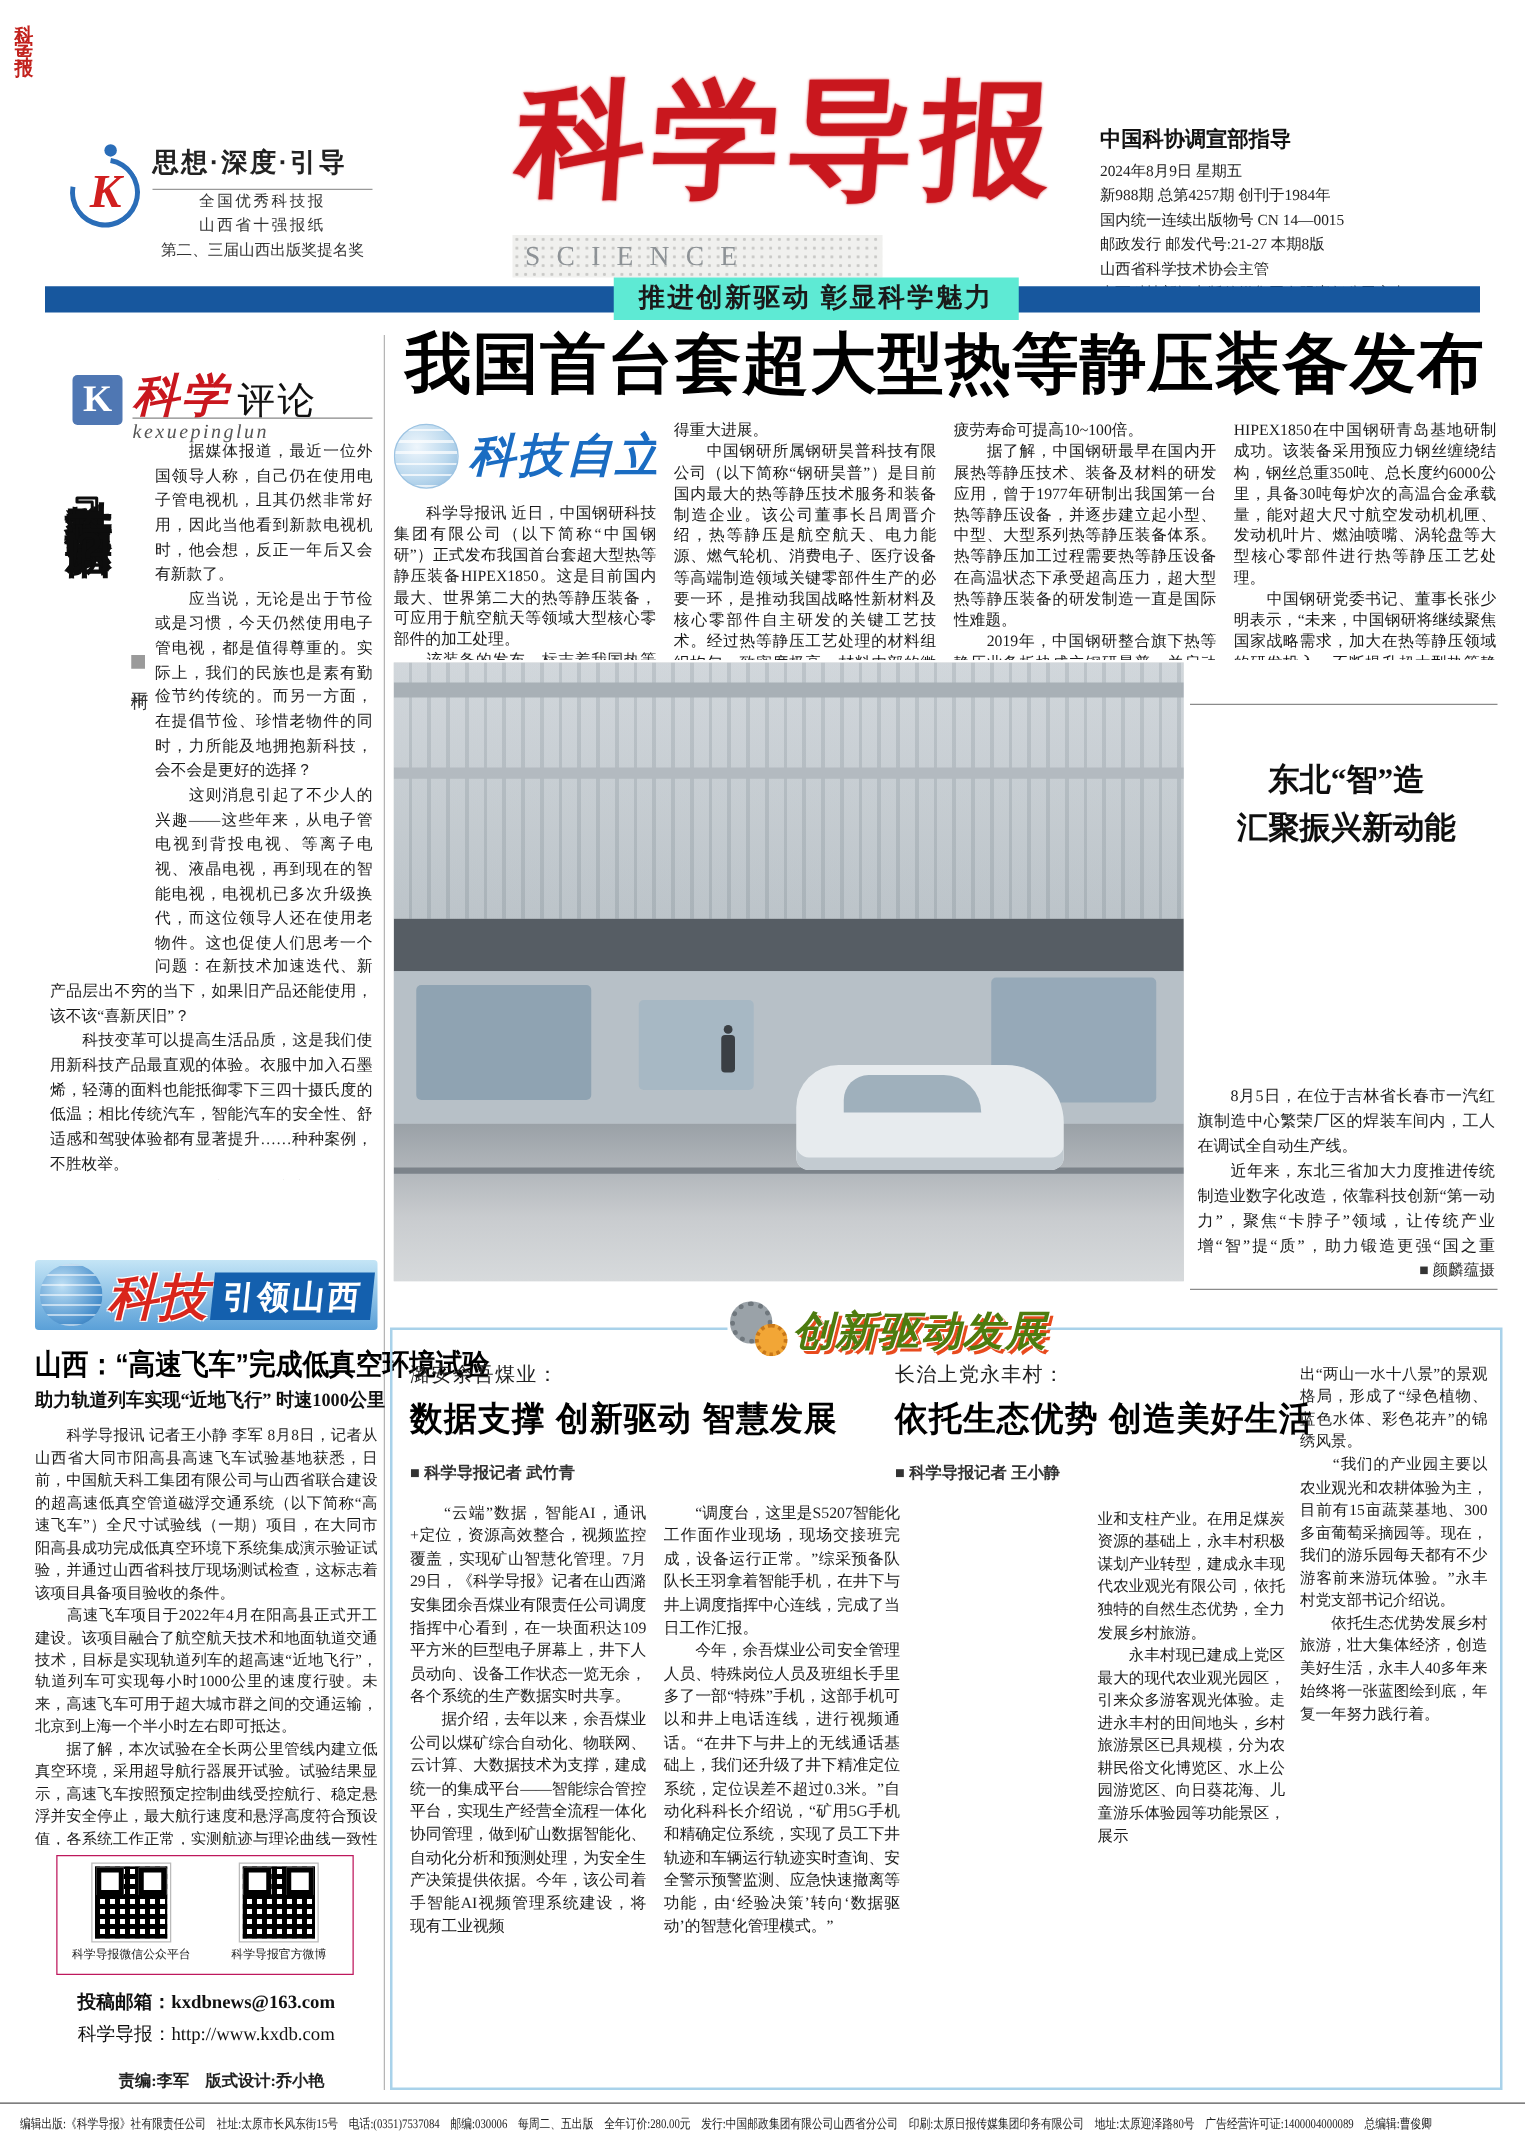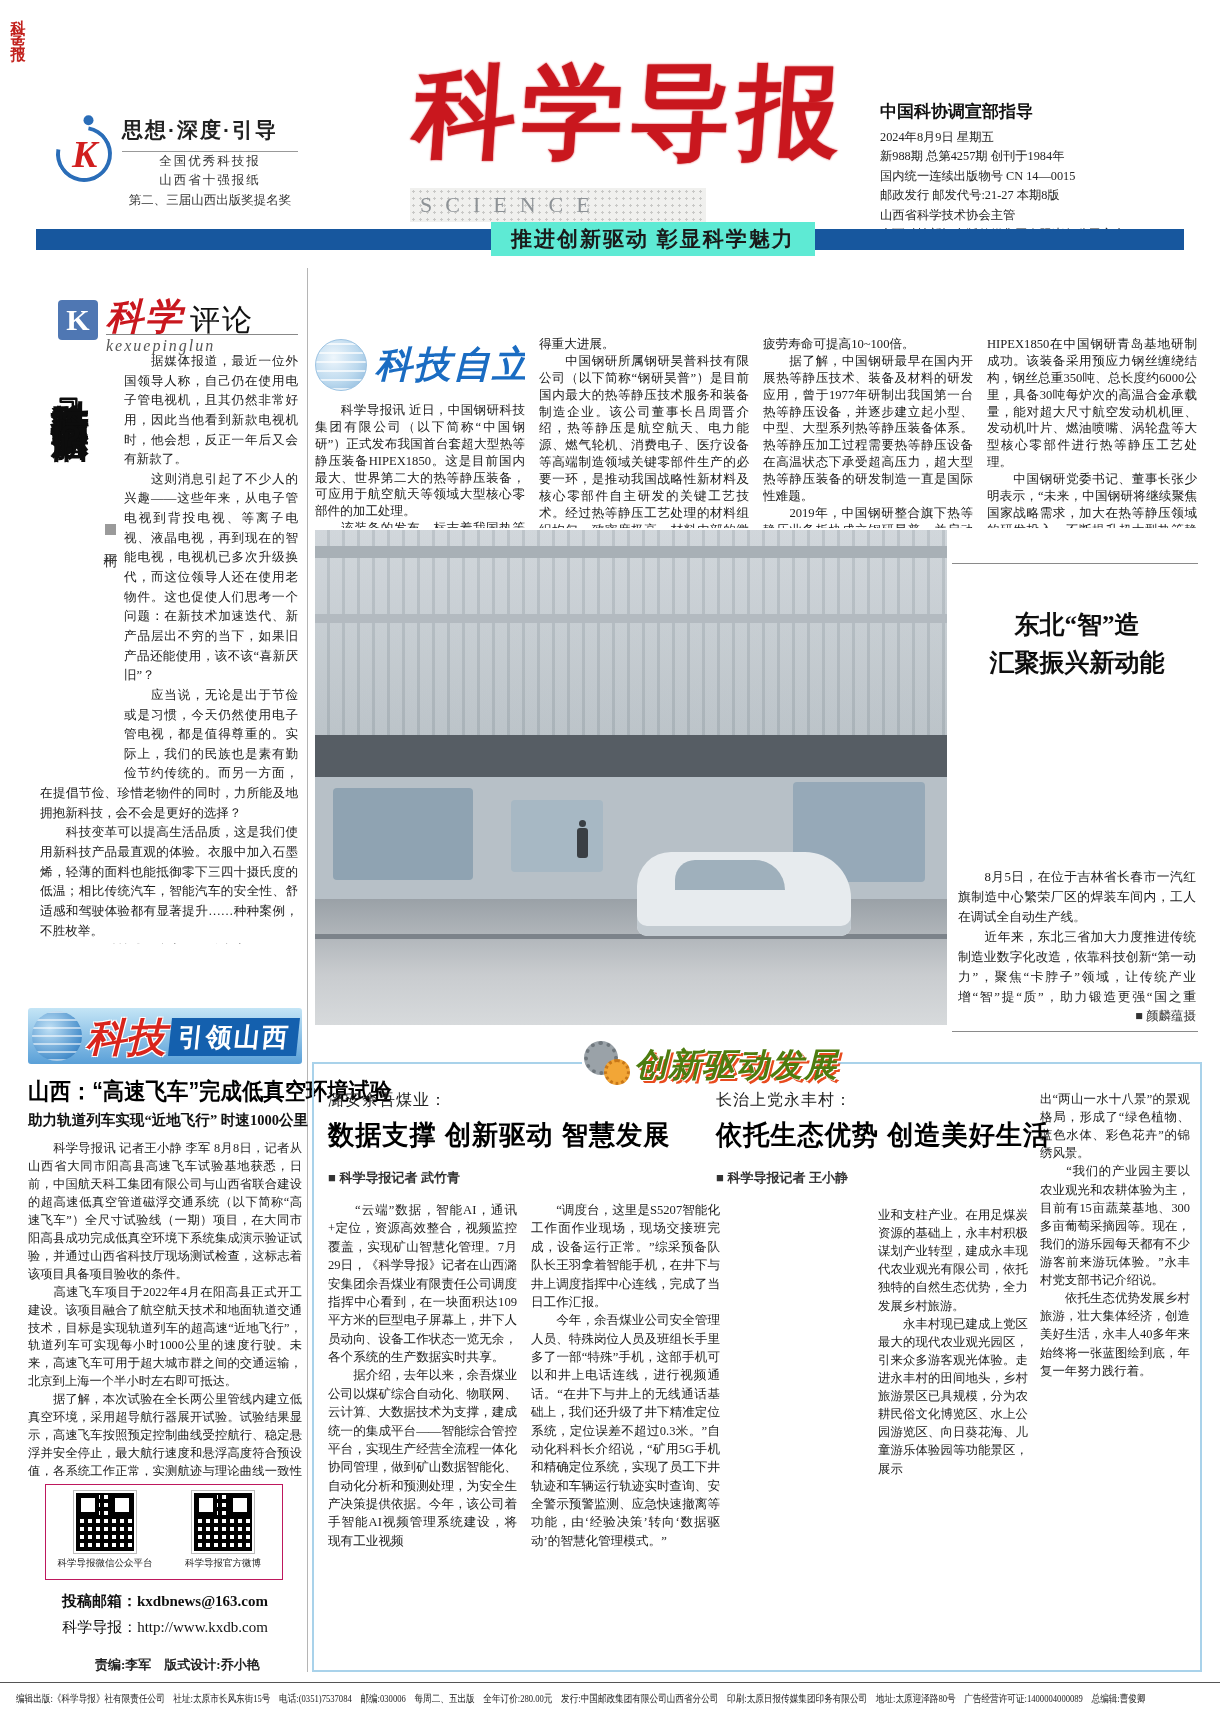--- a/index.html
+++ b/index.html
@@ -231,27 +231,28 @@
 
   <div class="cmt-logo">K</div>
   <div class="cmt-red">科学</div>
   <div class="cmt-black">评论</div>
   <div class="cmt-pinyin">kexuepinglun</div>
   <div class="cmt-headline">对科技产品该不该『喜新厌旧』？</div>
   <div class="cmt-author"><span class="sq"></span><span>柯平</span></div>
   <div class="cmt-body">
     <div class="spacer"></div>
     <p>　　据媒体报道，最近一位外国领导人称，自己仍在使用电子管电视机，且其仍然非常好用，因此当他看到新款电视机时，他会想，反正一年后又会有新款了。</p>
+    <p>　　应当说，无论是出于节俭或是习惯，今天仍然使用电子管电视，都是值得尊重的。实际上，我们的民族也是素有勤俭节约传统的。而另一方面，在提倡节俭、珍惜老物件的同时，力所能及地拥抱新科技，会不会是更好的选择？</p>
     <p>　　这则消息引起了不少人的兴趣——这些年来，从电子管电视到背投电视、等离子电视、液晶电视，再到现在的智能电视，电视机已多次升级换代，而这位领导人还在使用老物件。这也促使人们思考一个问题：在新技术加速迭代、新产品层出不穷的当下，如果旧产品还能使用，该不该“喜新厌旧”？</p>
-    <p>　　应当说，无论是出于节俭或是习惯，今天仍然使用电子管电视，都是值得尊重的。实际上，我们的民族也是素有勤俭节约传统的。而另一方面，在提倡节俭、珍惜老物件的同时，力所能及地拥抱新科技，会不会是更好的选择？</p>
     <p>　　科技变革可以提高生活品质，这是我们使用新科技产品最直观的体验。衣服中加入石墨烯，轻薄的面料也能抵御零下三四十摄氏度的低温；相比传统汽车，智能汽车的安全性、舒适感和驾驶体验都有显著提升……种种案例，不胜枚举。</p>
     <p>　　另外，科技成果也离不开推广应用。只有让产品派上用场，企业和科研机构才能及时获得用户反馈和市场红利，有更多的动力和资源去开展技术攻关，从而进一步加速技术和产品的迭代升级，形成创新主体、新品用户和市场之间的良性循环。</p>
 
   </div>
 
+  <div class="lead-headline">我国首台套超大型热等静压装备发布</div>
   <div class="lead-cols">
     <div class="lead-col">
       <div class="lead-badge">
         <span class="globe-icon"></span>
         <span class="txt">科技自立自强</span>
       </div>
       <p>　　科学导报讯 近日，中国钢研科技集团有限公司（以下简称“中国钢研”）正式发布我国首台套超大型热等静压装备HIPEX1850。这是目前国内最大、世界第二大的热等静压装备，可应用于航空航天等领域大型核心零部件的加工处理。</p>
       <p>　　该装备的发布，标志着我国热等静压装备研制技术在设备尺寸、加工参数、模块化设计、智能化控制、设备稳定性等方面取</p>
     </div>
     <div class="lead-col">

